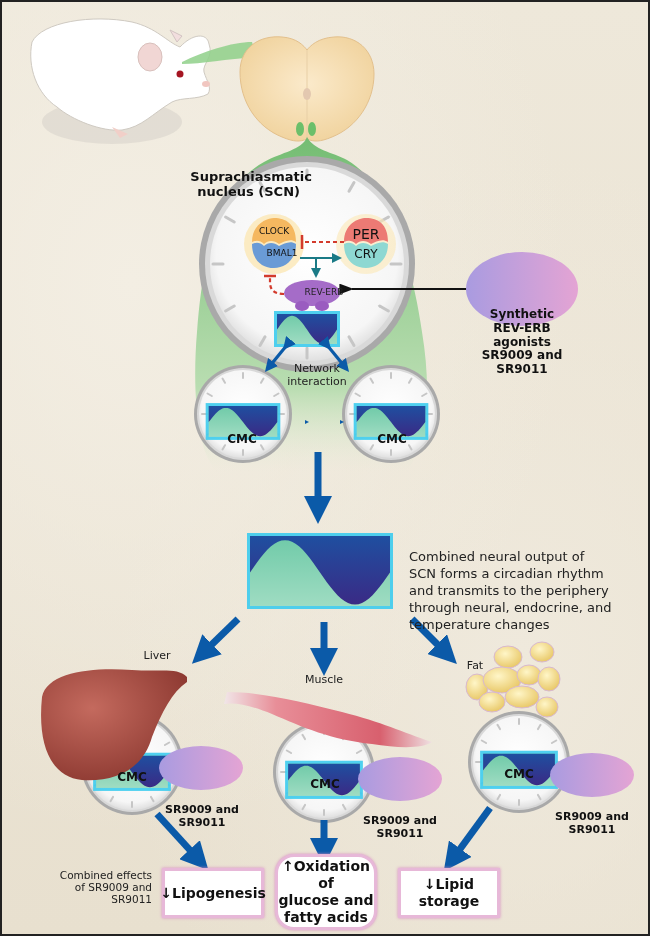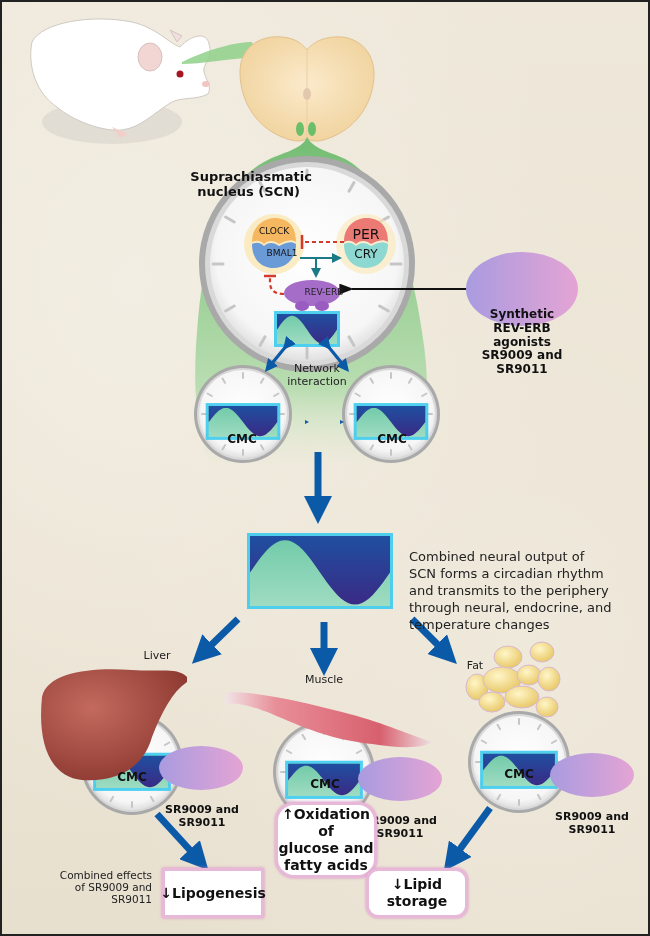--- a/index.html
+++ b/index.html
@@ -365,20 +365,20 @@
   <div>SR9011</div>
 </div>
 
 <div class="lbl" style="left:50px;top:867px;width:100px;font-size:10.5px;text-align:right;color:#222;">
   <div>Combined effects</div>
   <div>of SR9009 and</div>
   <div>SR9011</div>
 </div>
 
 <div class="box" style="left:160px;top:866px;width:96px;height:44px;">↓Lipogenesis</div>
-<div class="box" style="left:273px;top:800px;width:96px;height:70px;flex-direction:column;border-radius:19px;">
+<div class="box" style="left:273px;top:852px;width:96px;height:70px;flex-direction:column;border-radius:19px;">
   <div>↑Oxidation of</div>
   <div>glucose and</div>
   <div>fatty acids</div>
 </div>
-<div class="box" style="left:364px;top:866px;width:96px;height:44px;border-radius:12px;">↓Lipid storage</div>
+<div class="box" style="left:396px;top:866px;width:96px;height:44px;">↓Lipid storage</div>
 
 </div>
 
 </body></html>

